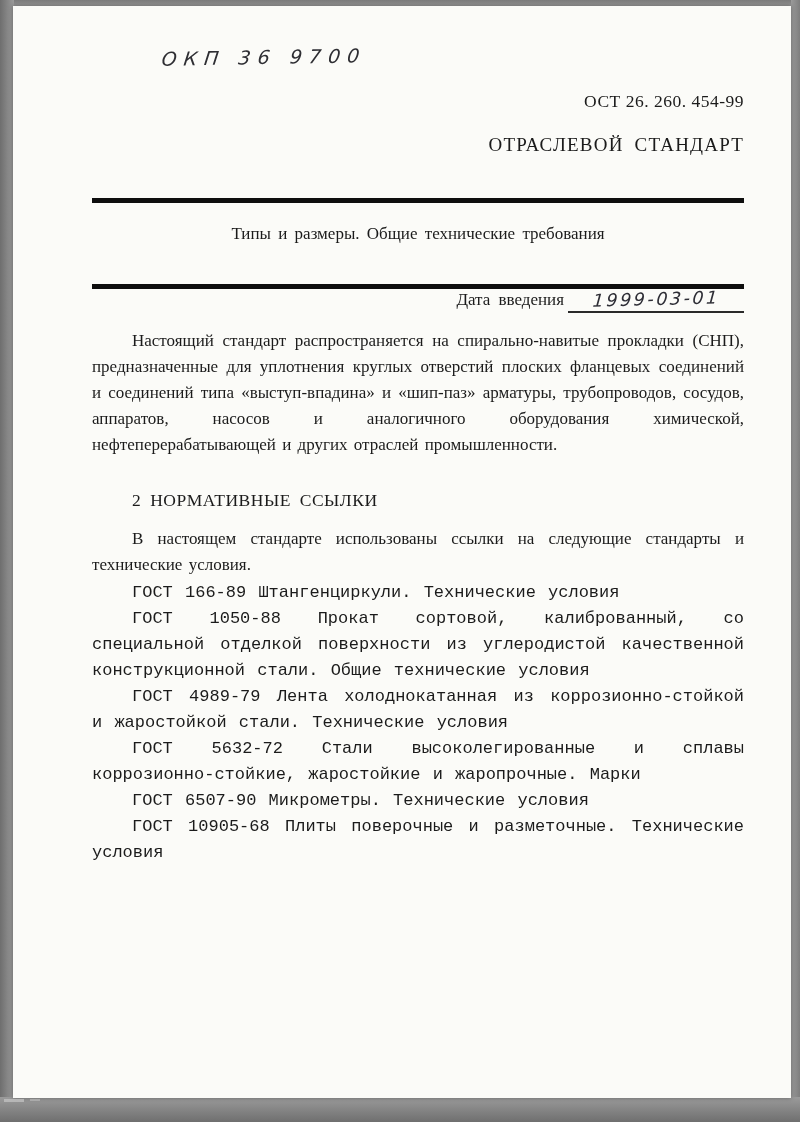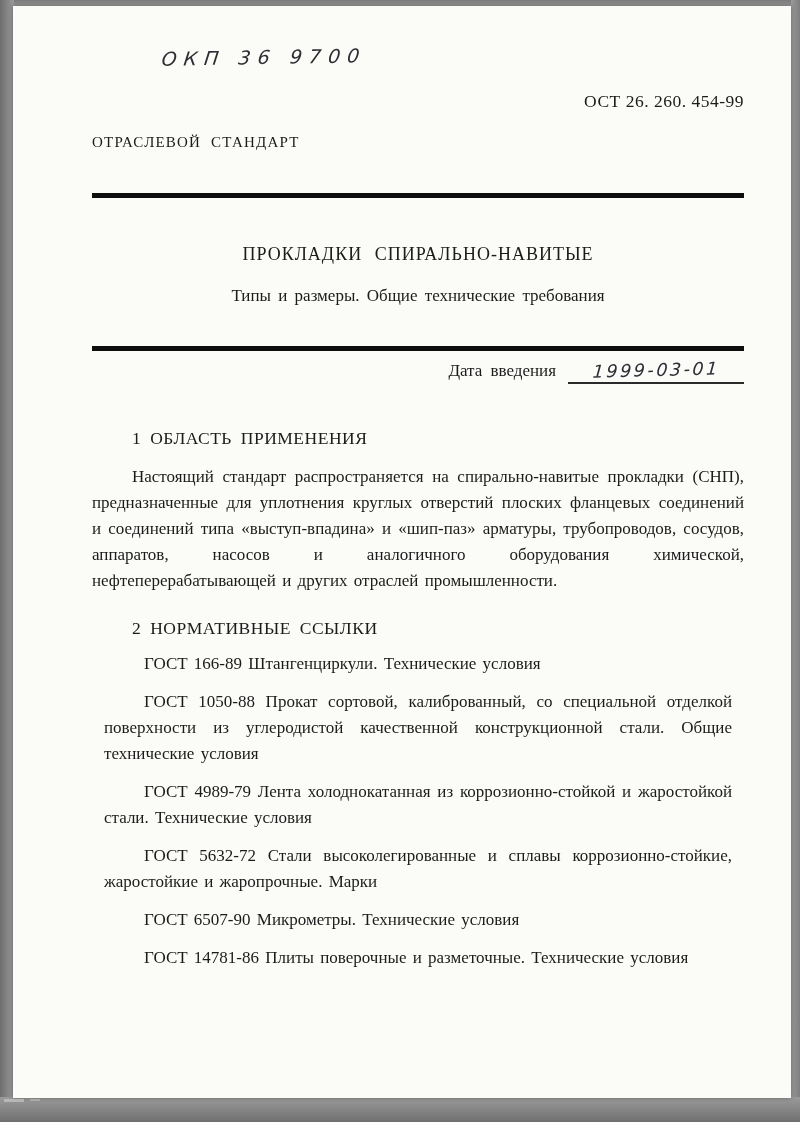--- a/index.html
+++ b/index.html
@@ -41,23 +41,23 @@
     transform: skewX(-8deg) rotate(-1deg);
     display: inline-block;
   }
   .doc-number {
     text-align: right;
     margin-top: 22px;
     font-size: 17.5px;
     letter-spacing: .5px;
   }
   .doc-kind {
-    text-align: left;
+    text-align: right;
     margin-top: 22px;
-    font-size: 15px;
+    font-size: 19px;
     letter-spacing: 1.2px;
     word-spacing: 5px;
   }
   .rule {
     height: 5px;
     background: #0e0e0e;
     margin-top: 42px;
   }
   .rule-2 { margin-top: 40px; }
   .doc-title {
@@ -70,22 +70,22 @@
   .doc-subtitle {
     text-align: center;
     margin-top: 21px;
     font-size: 17px;
     word-spacing: 3px;
   }
   .date-row {
     display: flex;
     justify-content: flex-end;
     align-items: baseline;
-    gap: 12px;
-    margin-top: 9px;
+    gap: 4px;
+    margin-top: 0;
   }
   .date-label { font-size: 17px; word-spacing: 4px; }
   .date-line {
     display: inline-block;
     min-width: 168px;
     text-align: center;
     border-bottom: 2px solid #2a2a2a;
     padding: 0 4px 1px 4px;
   }
   .date-value {
@@ -96,34 +96,35 @@
     color: #2e2e36;
     display: inline-block;
     transform: skewX(-6deg) rotate(-1.5deg);
   }
   .section-heading {
     margin: 44px 0 0 40px;
     font-size: 17.5px;
     letter-spacing: .5px;
     word-spacing: 4px;
   }
-  .section-heading.second { margin-top: 24px; }
+  .section-heading.second { margin-top: 32px; }
   .para {
     margin: 15px 0 0 0;
     text-align: justify;
     text-indent: 40px;
     line-height: 1.53;
     word-spacing: 2px;
   }
   .ref {
-    margin: 12px;
+    margin: 0;
     text-align: justify;
     text-indent: 40px;
     line-height: 1.53;
     word-spacing: 2px;
+    font-family: Liberation Mono, monospace;
   }
   .refs { margin-top: 2px; }
 
   .artifact { position: absolute; z-index: 2; }
   .artifact-1 { left: 4px; bottom: 20px; width: 20px; height: 3px; background: #c6c6c6; opacity: .7; }
   .artifact-2 { left: 30px; bottom: 21px; width: 10px; height: 2px; background: #bdbdbd; opacity: .6; }
 </style>
 </head>
 <body>
 
@@ -138,43 +139,42 @@
   <div class="content">
 
     <span class="okp-note">ОКП 36 9700</span>
 
     <div class="doc-number">ОСТ 26. 260. 454-99</div>
 
     <div class="doc-kind">ОТРАСЛЕВОЙ СТАНДАРТ</div>
 
     <div class="rule"></div>
 
-    <div class="doc-title">ПРОКЛАДКИ СПИРАЛЬНО-НАВИТЫЕ</div>
 
     <div class="doc-subtitle">Типы и размеры. Общие технические требования</div>
 
     <div class="rule rule-2"></div>
 
     <div class="date-row">
       <span class="date-label">Дата введения</span>
       <span class="date-line">
         <span class="date-value">1999-03-01</span>
       </span>
     </div>
 
-    <div class="section-heading">1 ОБЛАСТЬ ПРИМЕНЕНИЯ</div>
 
     <p class="para">Настоящий стандарт распространяется на спирально-навитые прокладки (СНП), предназначенные для уплотнения круглых отверстий плоских фланцевых соединений и соединений типа «выступ-впадина» и «шип-паз» арматуры, трубопроводов, сосудов, аппаратов, насосов и аналогичного оборудования химической, нефтеперерабатывающей и других отраслей промышленности.</p>
 
     <div class="section-heading second">2 НОРМАТИВНЫЕ ССЫЛКИ</div>
 
+    <p class="para">В настоящем стандарте использованы ссылки на следующие стандарты и технические условия.</p>
 
     <div class="refs">
       <p class="ref">ГОСТ 166-89 Штангенциркули. Технические условия</p>
       <p class="ref">ГОСТ 1050-88 Прокат сортовой, калиброванный, со специальной отделкой поверхности из углеродистой качественной конструкционной стали. Общие технические условия</p>
       <p class="ref">ГОСТ 4989-79 Лента холоднокатанная из коррозионно-стойкой и жаростойкой стали. Технические условия</p>
       <p class="ref">ГОСТ 5632-72 Стали высоколегированные и сплавы коррозионно-стойкие, жаростойкие и жаропрочные. Марки</p>
       <p class="ref">ГОСТ 6507-90 Микрометры. Технические условия</p>
-      <p class="ref">ГОСТ 14781-86 Плиты поверочные и разметочные. Технические условия</p>
+      <p class="ref">ГОСТ 10905-68 Плиты поверочные и разметочные. Технические условия</p>
     </div>
 
   </div>
 </div>
 
 </body></html>

